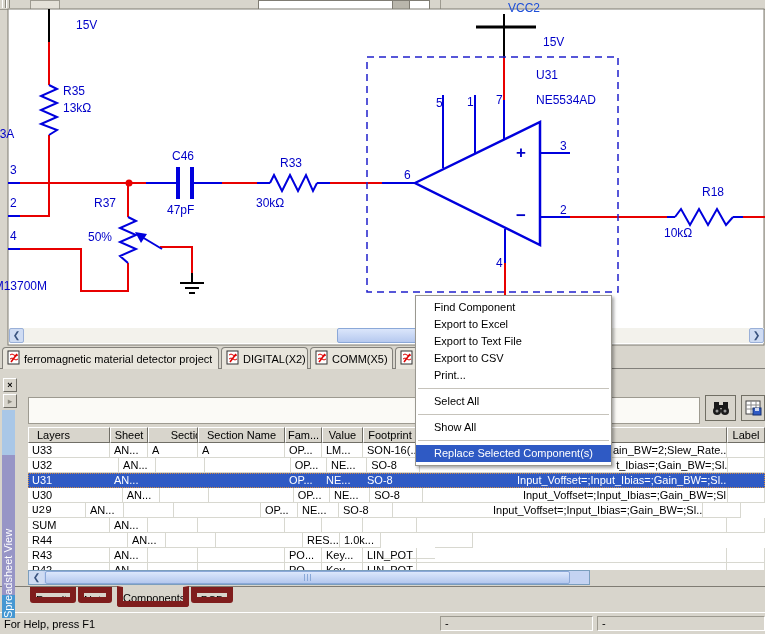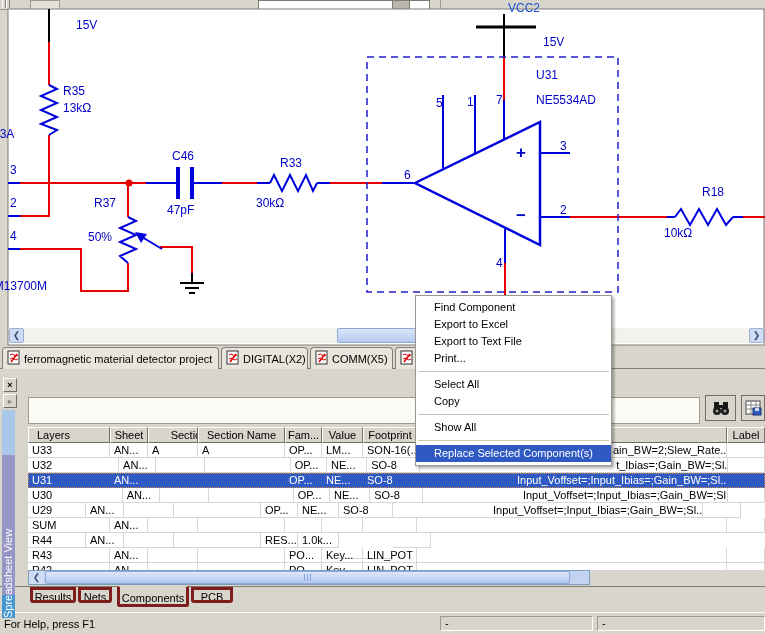--- a/index.html
+++ b/index.html
@@ -56,21 +56,21 @@
          padding-left:4px;white-space:nowrap;overflow:hidden;line-height:14px;font-size:11px;}
   .trow.sel{background:var(--sel);color:#fff;outline:1px dotted #d78d3d;outline-offset:-1px;}
   .trow.sel .tcell{border-color:var(--sel);}
   
   .ss-sb{position:absolute;left:28px;top:570px;width:562px;height:15px;border:1px solid #7b9ebd;background:#c4d3f2;box-sizing:border-box;z-index:6;}
   .ss-thumb{position:absolute;left:16px;top:0;width:525px;height:13px;background:linear-gradient(#dce7fc,#b4c8ee);
             border:1px solid var(--sb-border);box-sizing:border-box;border-radius:2px;display:flex;align-items:center;justify-content:center;}
   .gripmark{width:1px;height:7px;background:#89a8d8;box-shadow:3px 0 0 #89a8d8,-3px 0 0 #89a8d8;}
   
   .btab-line{position:absolute;left:0;top:586px;width:765px;height:1px;background:#7f7c73;z-index:5;}
-  .btab{position:absolute;background:var(--panel);border:3px solid #7f1d1d;box-sizing:border-box;text-align:center;
+  .btab{position:absolute;background:var(--panel);border:6px solid #7f1d1d;box-sizing:border-box;text-align:center;
         border-radius:0 0 3px 3px;font-size:11px;overflow:hidden;z-index:6;}
   .btab.inactive{top:587px;height:16px;line-height:14px;}
   .btab.active{top:586px;height:21px;line-height:22px;border-top:1px solid var(--panel);z-index:7;}
   
   .status{position:absolute;left:0;top:612px;width:765px;height:22px;background:var(--panel);border-top:1px solid #fff;z-index:4;}
   .status-msg{position:absolute;left:4px;top:5px;}
   .status-panel{position:absolute;top:3px;height:15px;border:1px solid;border-color:#9d9a90 #fff #fff #9d9a90;
                 box-sizing:border-box;padding-left:4px;line-height:13px;}
   
   .menu{position:absolute;left:415px;top:295px;width:197px;background:#fff;border:1px solid #9a9890;
@@ -338,21 +338,21 @@
         <div class="tcell" style="width: 38px;">AN...</div>
         <div class="tcell" style="width: 50px;"></div>
         <div class="tcell" style="width: 87px;"></div>
         <div class="tcell" style="width: 37px;">OP...</div>
         <div class="tcell" style="width: 41px;">NE...</div>
         <div class="tcell" style="width: 54px;">SO-8</div>
         <div class="tcell" style="width: 310px; padding-left: 100px;">Input_Voffset=;Input_Ibias=;Gain_BW=;Sl...</div>
         <div class="tcell" style="width: 38px;"></div>
       </div>
       <div class="trow">
-        <div class="tcell" style="width: 58px;">U29</div>
+        <div class="tcell" style="width: 58px; font-family: Liberation Mono, monospace;">U29</div>
         <div class="tcell" style="width: 38px;">AN...</div>
         <div class="tcell" style="width: 50px;"></div>
         <div class="tcell" style="width: 87px;"></div>
         <div class="tcell" style="width: 37px;">OP...</div>
         <div class="tcell" style="width: 41px;">NE...</div>
         <div class="tcell" style="width: 54px;">SO-8</div>
         <div class="tcell" style="width: 310px; padding-left: 100px;">Input_Voffset=;Input_Ibias=;Gain_BW=;Sl...</div>
         <div class="tcell" style="width: 38px;"></div>
       </div>
       <div class="trow">
@@ -360,21 +360,21 @@
         <div class="tcell" style="width: 38px;">AN...</div>
         <div class="tcell" style="width: 50px;"></div>
         <div class="tcell" style="width: 87px;"></div>
         <div class="tcell" style="width: 37px;"></div>
         <div class="tcell" style="width: 41px;"></div>
         <div class="tcell" style="width: 54px;"></div>
         <div class="tcell" style="width: 310px; padding-left: 100px;"></div>
         <div class="tcell" style="width: 38px;"></div>
       </div>
       <div class="trow">
-        <div class="tcell" style="width: 58px;">R44</div>
+        <div class="tcell" style="width: 100px;">R44</div>
         <div class="tcell" style="width: 38px;">AN...</div>
         <div class="tcell" style="width: 50px;"></div>
         <div class="tcell" style="width: 87px;"></div>
         <div class="tcell" style="width: 37px;">RES...</div>
         <div class="tcell" style="width: 41px;">1.0k...</div>
         <div class="tcell" style="width: 54px; margin-top: 25px;">RES0.5</div>
         <div class="tcell" style="width: 38px;"></div>
       </div>
       <div class="trow">
         <div class="tcell" style="width: 82px;">R43</div>
@@ -420,23 +420,23 @@
   <div class="status">
     <span class="status-msg">For Help, press F1</span>
     <span class="status-panel" style="left:440px;width:153px;">-</span>
     <span class="status-panel" style="left:597px;width:168px;">-</span>
   </div>
 
   <div class="menu" id="context-menu">
       <div class="menu-item">Find Component</div>
       <div class="menu-item">Export to Excel</div>
       <div class="menu-item">Export to Text File</div>
+      <div class="menu-item">Export to CSV</div>
       <div class="menu-item">Print...</div>
       <div class="menu-sep"></div>
       <div class="menu-item">Select All</div>
-      <div class="menu-item">Copy</div>
       <div class="menu-sep"></div>
       <div class="menu-item">Show All</div>
       <div class="menu-sep"></div>
       <div class="menu-item hl">Replace Selected Component(s)</div>
     </div>
 
 </div>
 
 </body></html>

